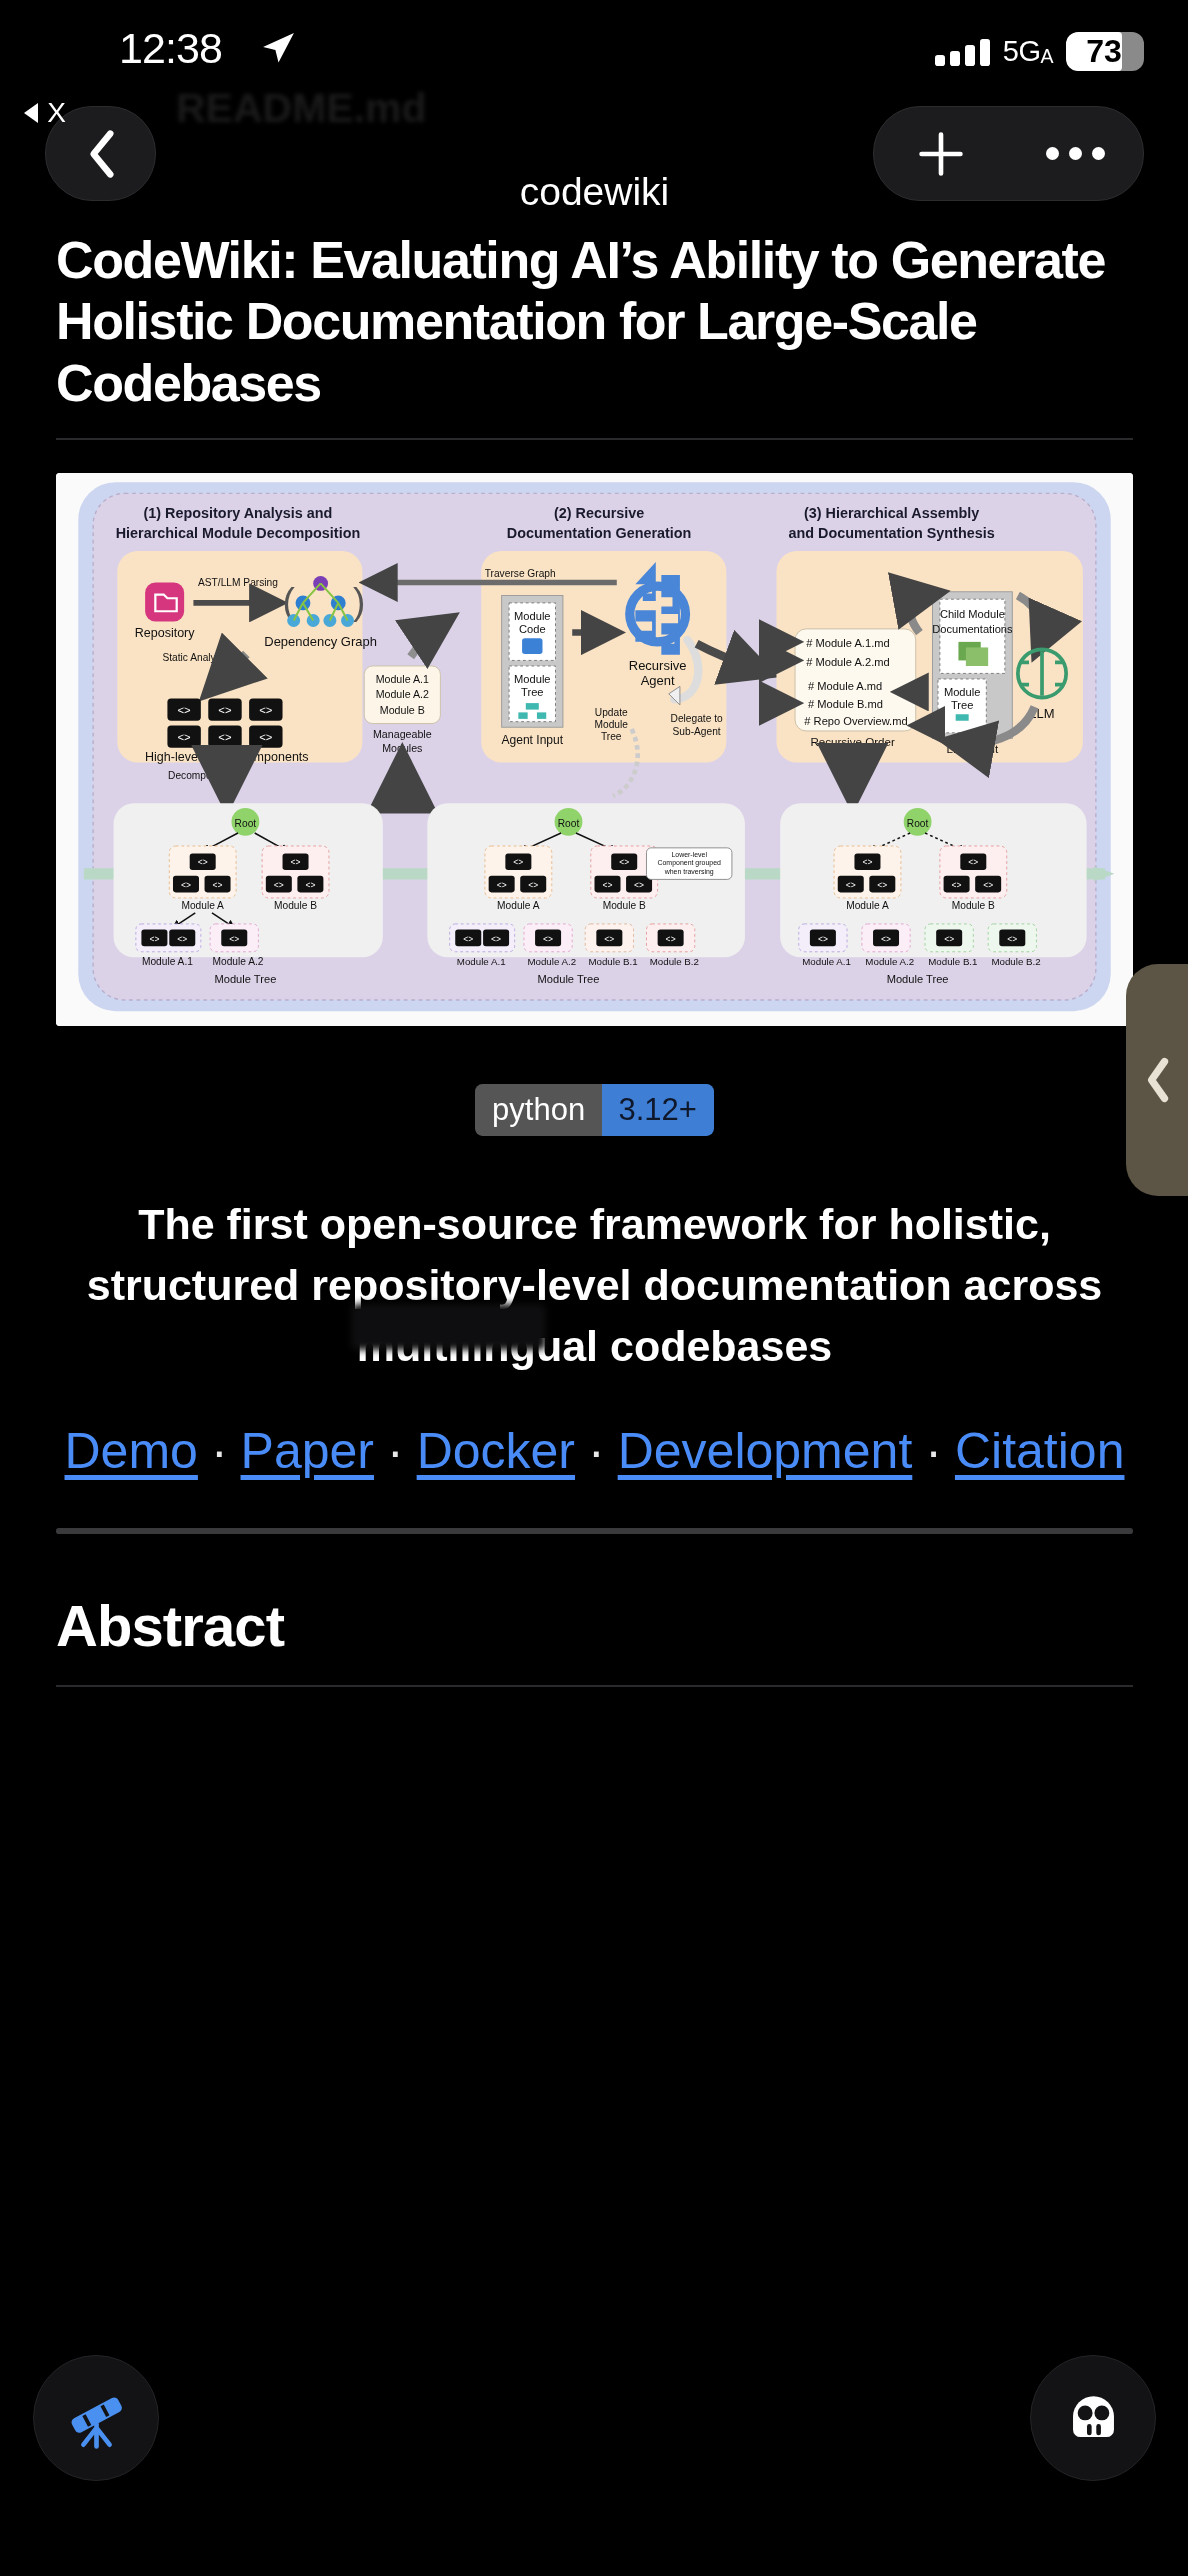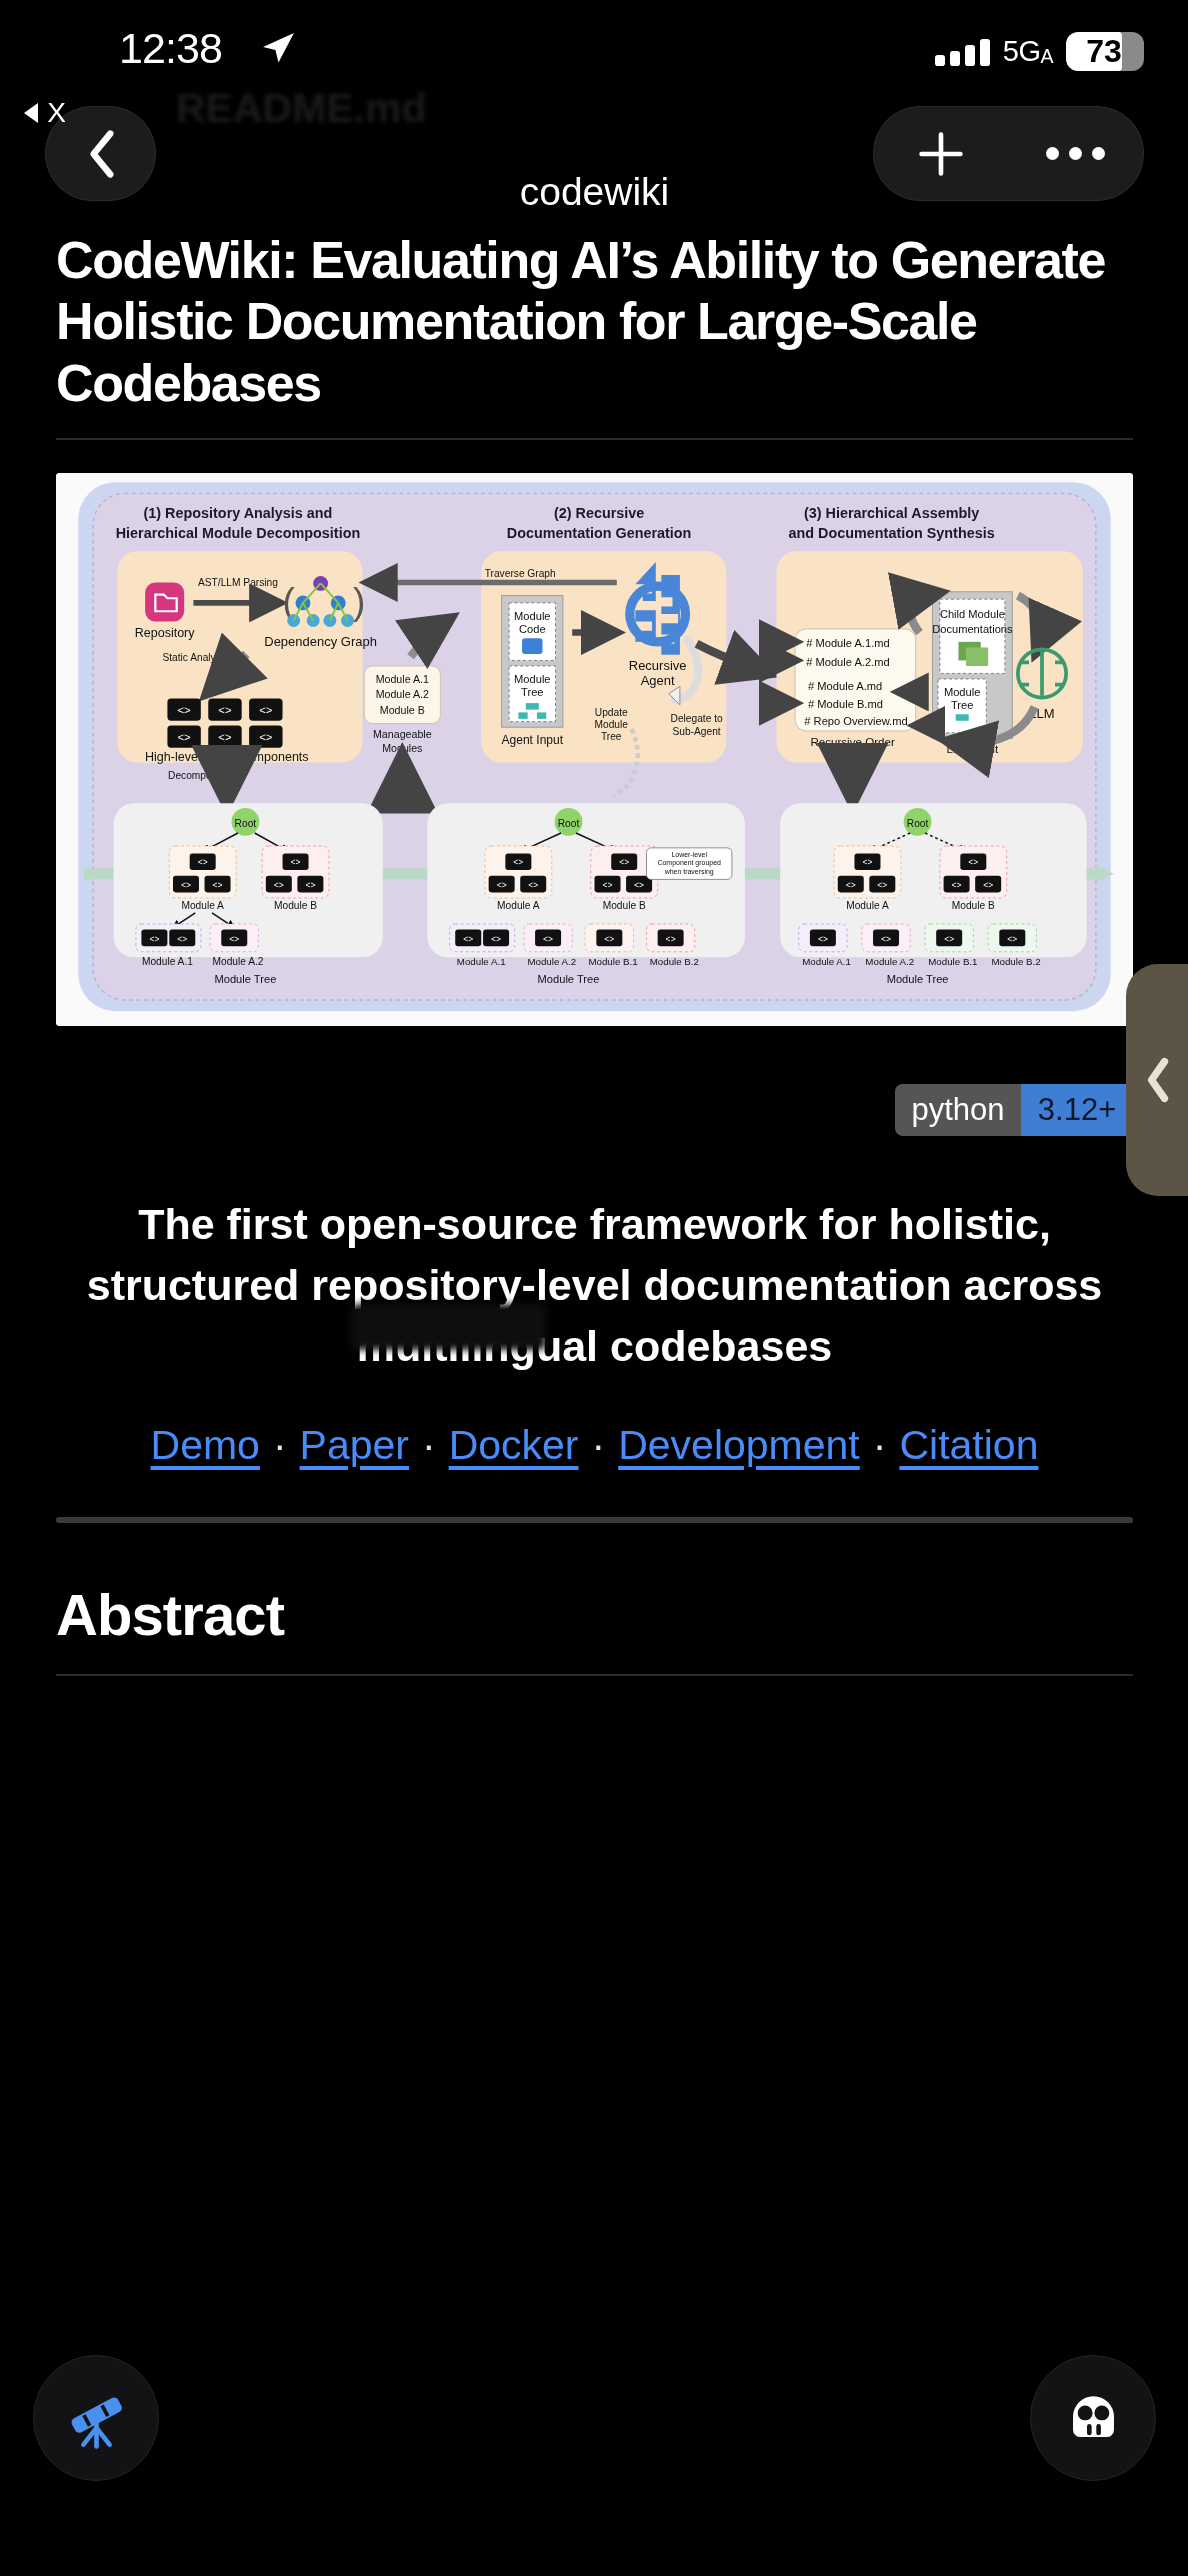--- a/index.html
+++ b/index.html
@@ -98,37 +98,37 @@
   }
   .rule{ height:1.9px; background:#2a2a2c; margin:0 0 0 0; }
 
   .fig-wrap{ margin:33px 0 0 0; }
   .fig{
     width:100%; background:#fff; border-radius:3.7px; overflow:hidden;
     position:relative; height:553px;
   }
 
   
-  .badge-row{ display:flex; justify-content:flex-end; margin:58px 0 0; }
+  .badge-row{ display:flex; justify-content:center; margin:58px 0 0; }
   .badge{ display:flex; height:52px; border-radius:7.4px; overflow:hidden; font-size:31px; }
   .badge-l{ background:#555; color:#fff; display:flex; align-items:center; padding:0 16.7px; }
   .badge-r{ background:#3e7fd5; color:#0f172a; display:flex; align-items:center; padding:0 16.7px; }
 
   .tagline{
     margin:58px 0 0; text-align:center; font-size:43px; line-height:1.42;
     font-weight:700; color:#fff; position:relative;
   }
   
   .wm{
     position:absolute; left:295px; top:110px; width:195px; height:46px;
     background:#0e0e10; border-radius:5.6px; filter:blur(3.7px);
   }
 
   .links{
-    margin:45px 0 0; text-align:center; font-size:41px; color:#4a8cf7;
+    margin:45px 0 0; text-align:center; font-size:50px; color:#4a8cf7;
   }
   .links a{ color:#4a8cf7; text-decoration:underline; text-underline-offset:6.5px; }
   .links .sep{ color:#e8e8ea; margin:0 13px; text-decoration:none; }
 
   .thick-rule{ height:5.6px; background:#3a3a3c; border-radius:2.8px; margin:48px 0 0; }
 
   .h2{ font-size:58px; font-weight:700; color:#fff; margin:58px 0 0; letter-spacing:-0.9px; }
   .h2-rule{ height:1.9px; background:#2a2a2c; margin:26px 0 0; }
 
   .body-p{

